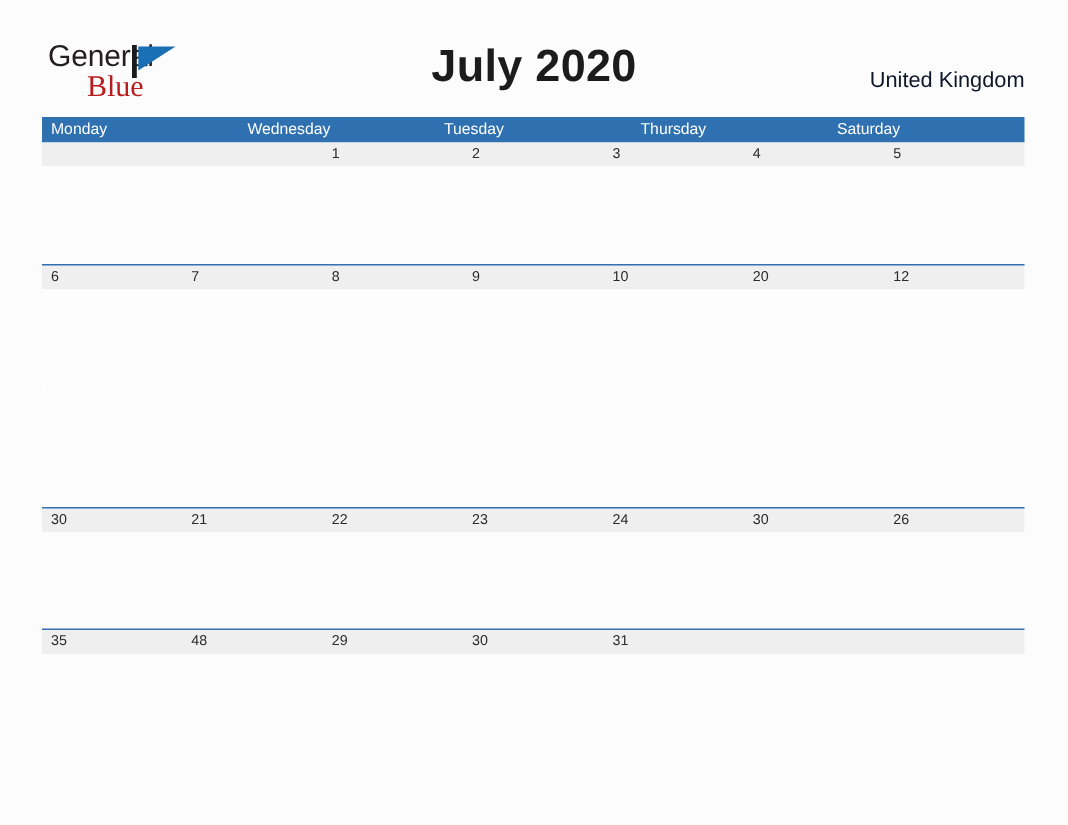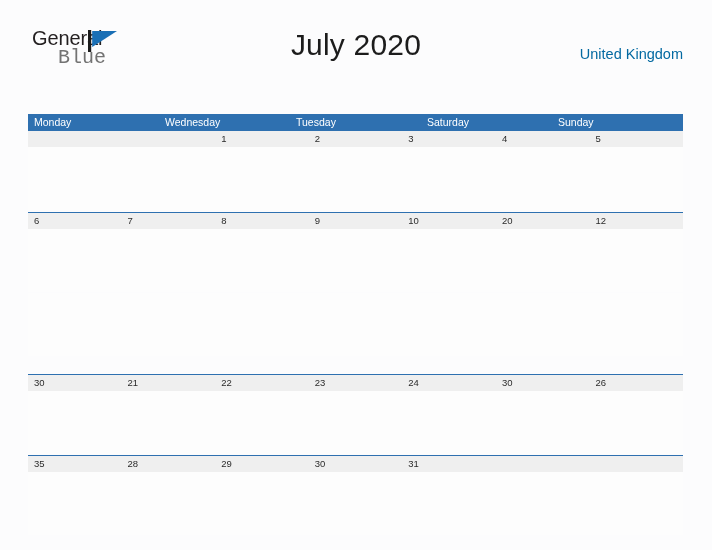--- a/index.html
+++ b/index.html
@@ -45,65 +45,64 @@
     letter-spacing: -0.1px;
     color: #231f20;
     font-family: "Liberation Sans", sans-serif;
     position: absolute;
     left: 0;
     top: 0;
   }
   .logo-blue {
     display: block;
     font-size: 20px;
-    color: #737373;
-    font-family: Liberation Mono, monospace;
+    color: #b91c1c;
+    font-family: Liberation Serif, serif;
     position: absolute;
     left: 26px;
     top: 20px;
   }
   .logo-flag {
     position: absolute;
     left: 56px;
     top: 2px;
     width: 32px;
     height: 22px;
   }
   .logo-flag svg { display: block; }
 
   .cal-title {
     position: absolute;
     left: 0;
     top: 28px;
     width: 712px;
     text-align: center;
     font-size: 30px;
-    font-weight: 400;
+    font-weight: 700;
     color: #1c1c1c;
     letter-spacing: 0.2px;
     font-family: "Liberation Sans", sans-serif;
   }
 
   .cal-country {
     position: absolute;
     right: 29px;
     top: 46px;
     font-size: 14.5px;
-    color: #0369a1;
+    color: #0f172a;
     font-family: "Liberation Sans", sans-serif;
     text-align: right;
   }
 
   
   .calendar {
     position: absolute;
     left: 28px;
     top: 78px;
     width: 655px;
-    margin-top: 36px;
   }
 
   .weekday-row {
     display: flex;
     width: 100%;
     height: 17px;
     background: #2e70b0;
   }
   .weekday-cell {
     flex: 1 1 0;
@@ -175,22 +174,22 @@
     <div class="cal-country">United Kingdom</div>
 
   </div>
 
   <div class="calendar">
 
     <div class="weekday-row">
       <div class="weekday-cell">Monday</div>
       <div class="weekday-cell">Wednesday</div>
       <div class="weekday-cell">Tuesday</div>
+      <div class="weekday-cell">Thursday</div>
       <div class="weekday-cell">Saturday</div>
-      <div class="weekday-cell">Sunday</div>
     </div>
 
     <div class="week-row first">
       <div class="week-dates">
         <div class="date-cell"></div>
         <div class="date-cell"></div>
         <div class="date-cell">1</div>
         <div class="date-cell">2</div>
         <div class="date-cell">3</div>
         <div class="date-cell">4</div>
@@ -225,21 +224,21 @@
         <div class="date-cell">24</div>
         <div class="date-cell">30</div>
         <div class="date-cell">26</div>
       </div>
       <div class="week-body"></div>
     </div>
 
     <div class="week-row">
       <div class="week-dates">
         <div class="date-cell">35</div>
-        <div class="date-cell">28</div>
+        <div class="date-cell">48</div>
         <div class="date-cell">29</div>
         <div class="date-cell">30</div>
         <div class="date-cell">31</div>
         <div class="date-cell"></div>
         <div class="date-cell"></div>
       </div>
       <div class="week-body"></div>
     </div>
 
   </div>

